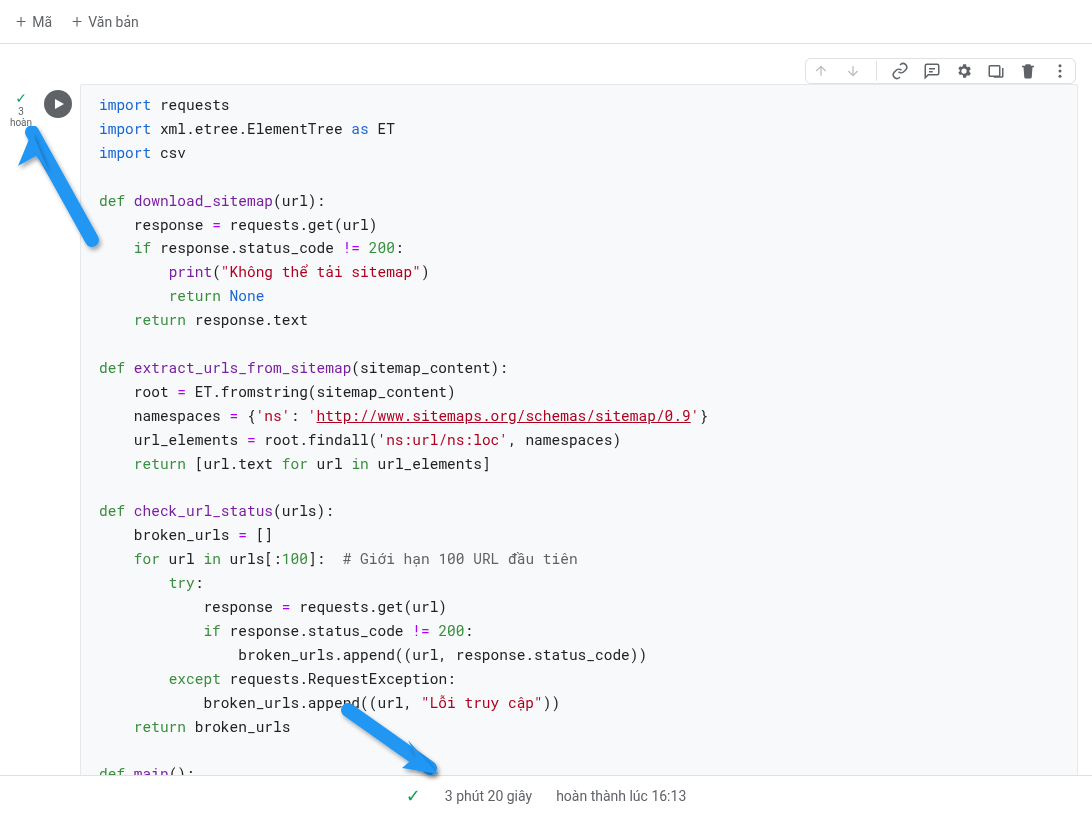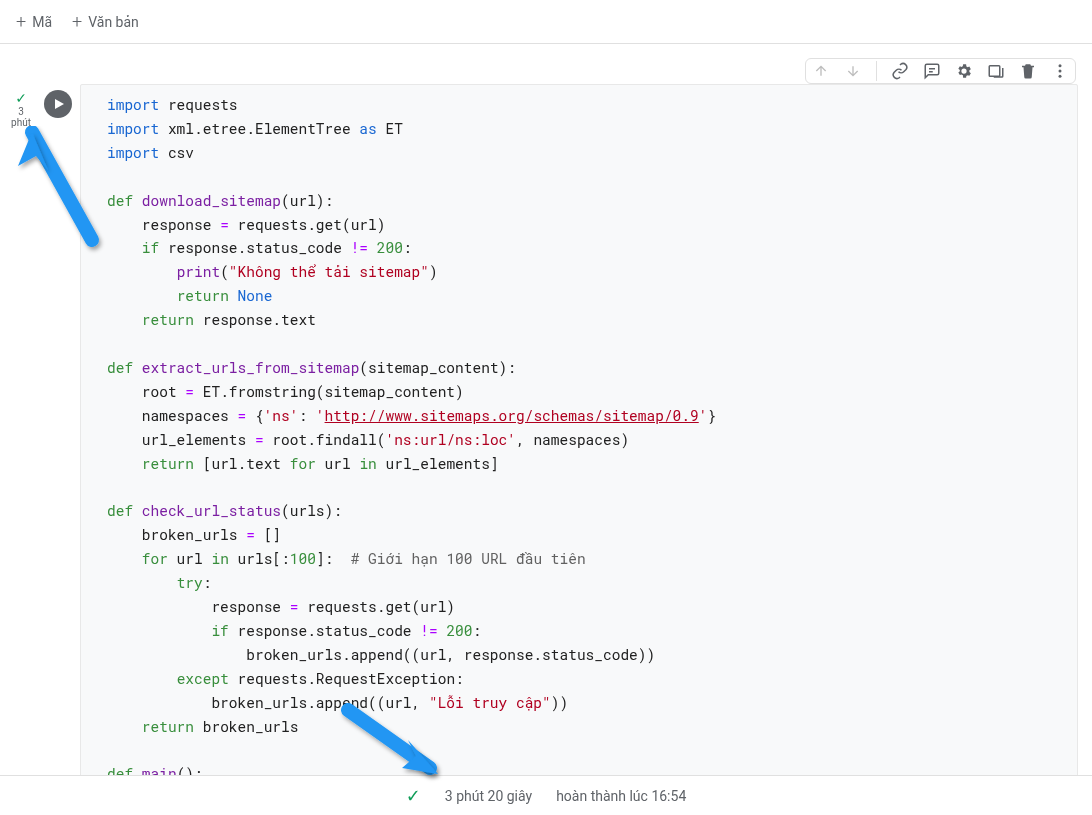--- a/index.html
+++ b/index.html
@@ -71,21 +71,21 @@
   border-bottom: 5px solid transparent;
   margin-left: 2px;
 }
 .code-container {
   flex: 1;
   background: #f8f9fa;
   border: 1px solid #e8e8e8;
   border-radius: 2px;
   margin-left: 8px;
   margin-right: 14px;
-  padding: 8px 12px;
+  padding: 8px 4px;
   position: relative;
 }
 .cell-toolbar {
   position: absolute;
   top: 58px;
   right: 16px;
   display: flex;
   align-items: center;
   background: #fff;
   border: 1px solid #e0e0e0;
@@ -211,21 +211,21 @@
         <circle cx="12" cy="12" r="2"></circle>
         <circle cx="12" cy="19" r="2"></circle>
       </svg>
     </div>
 </div>
 
 <div class="cell-area">
   <div class="cell-sidebar">
     <span class="check-small">✓</span>
     <span>3</span>
-    <span>phút</span>
+    <span>hoàn</span>
   </div>
   <div class="run-button">
     <div class="play-triangle"></div>
   </div>
   <div class="code-container">
 <div class="code-block"><span class="kw">import</span><span> requests</span>
 <span class="kw">import</span><span> xml.etree.ElementTree </span><span class="kw">as</span><span> ET</span>
 <span class="kw">import</span><span> csv</span>
 
 <span class="kwg">def</span><span> </span><span class="fn">download_sitemap</span><span>(url):</span>
@@ -276,14 +276,14 @@
         </filter>
       </defs>
   <path d="M 10 10 L 92 68" stroke="#2196f3" stroke-width="14" stroke-linecap="round" filter="url(#sh2)"></path>
   <path d="M 100 74 L 64 68 L 78 56 L 70 40 Z" fill="#2196f3" filter="url(#sh2)"></path>
 </svg>
 </div>
 
 <div class="status-bar">
   <span class="status-check">✓</span>
   <span>3 phút 20 giây</span>
-  <span>hoàn thành lúc 16:54</span>
+  <span>hoàn thành lúc 16:13</span>
 </div>
 
 </body></html>

